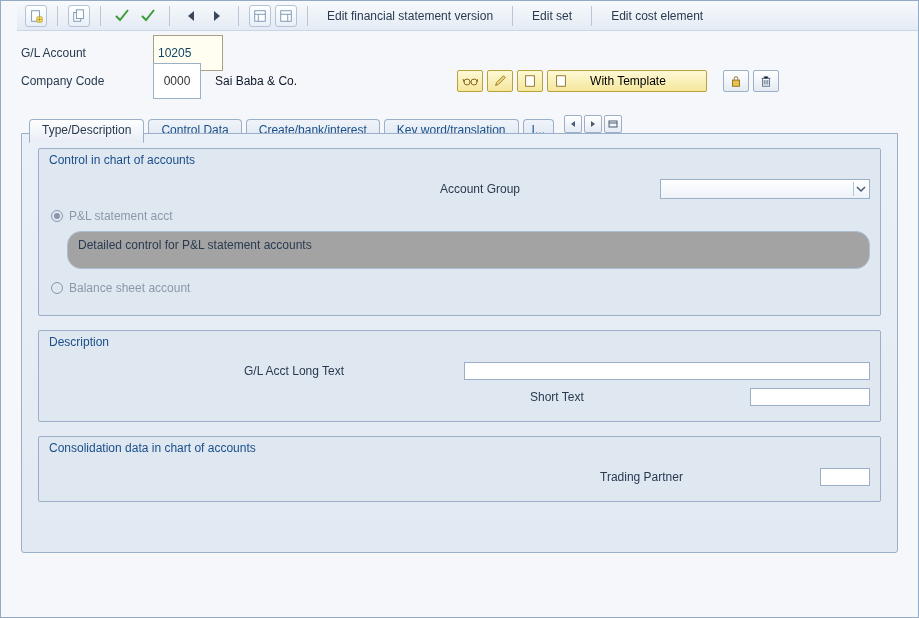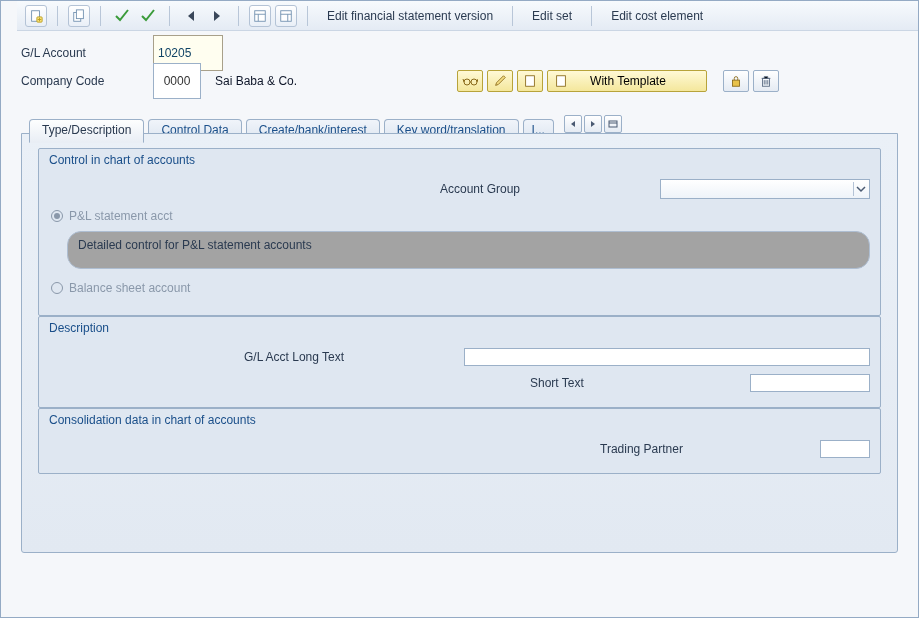--- a/index.html
+++ b/index.html
@@ -39,21 +39,21 @@
   .tabstrip { margin-top: 16px; position:relative; }
   .tabs { display:flex; align-items:flex-end; gap:4px; padding-left: 8px; }
   .tab { height: 24px; padding: 3px 12px; color:#1a4f8a; background:linear-gradient(#f0f4fa,#dbe4ef); border:1px solid #9bb0c8; border-bottom:none; border-radius:4px 4px 0 0; cursor:pointer; position:relative; top:10px; }
   .tab.active { background:linear-gradient(#fdfefe,#e9eef5); color:#2a3a50; font-weight:normal; z-index:2; border-bottom:1px solid #e9eef5; }
   .tab.trunc { padding:3px 8px; }
   .tab-scroll { display:flex; gap:2px; margin-left:6px; }
   .tab-scroll .mini { width:18px; height:18px; border:1px solid #9bb0c8; border-radius:2px; background:linear-gradient(#fff,#e5ebf3); display:flex; align-items:center; justify-content:center; cursor:pointer; }
   .tab-panel { border:1px solid #9bb0c8; background: linear-gradient(#eaf0f7,#e2e9f2); min-height: 420px; padding: 14px 16px; position:relative; z-index:1; border-radius:0 0 3px 3px; }
 
   
-  .group { border:1px solid #9bb0c8; border-radius:2px; background:#dfe7f1; padding: 8px 10px 12px; }
+  .group { border:1px solid #9bb0c8; border-radius:2px; background:#dfe7f1; padding: 8px 10px 12px; margin-bottom: 14px; }
   .group-title { color:#1a4f8a; font-size:12px; margin: -6px 0 8px 0; padding:2px 0; }
   .row { display:flex; align-items:center; height:24px; margin-top:2px;justify-content:flex-end; }
   .row .lbl { width: 220px; color:#2a3a50; }
   .select { width:210px; height:20px; border:1px solid #9bb0c8; background:linear-gradient(#fff,#eef3f9); position:relative; }
   .select .caret { position:absolute; right:2px; top:2px; width:14px; height:14px; border-left:1px solid #b4c3d6; display:flex; align-items:center; justify-content:center;}
   .radio-row { display:flex; align-items:center; gap:6px; height:22px; margin:4px 0 4px 2px; color:#8a98aa; }
   .radio { width:12px; height:12px; border-radius:50%; border:1px solid #8a98aa; display:flex; align-items:center; justify-content:center; }
   .radio.sel::after { content:""; width:6px; height:6px; background:#8a98aa; border-radius:50%; }
   .subgroup { border:1px solid #aebed2; background:#a3a3a3; padding:6px 10px 10px; margin: 2px 0 8px 18px; border-radius:14px; }
   .subgroup-title { color:#2a3a50; margin-bottom:6px; }

